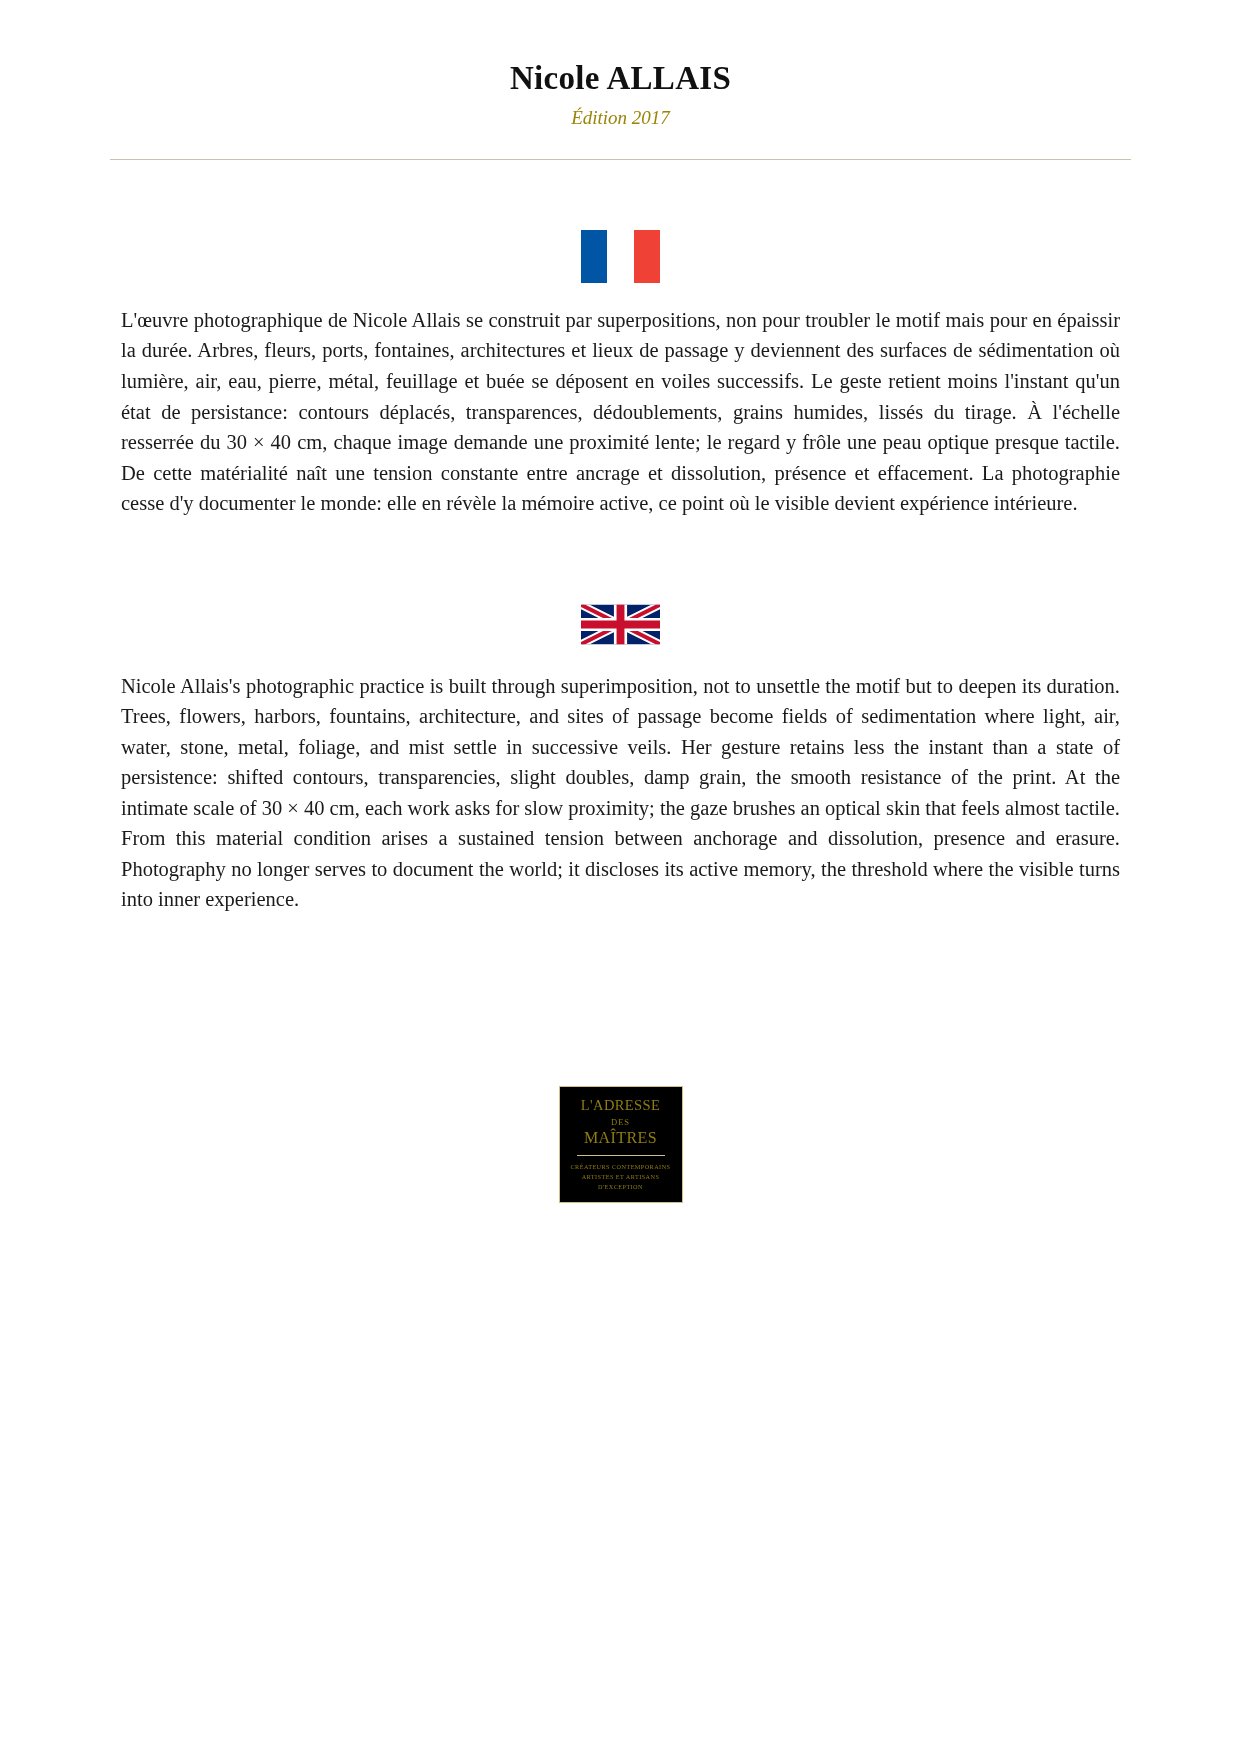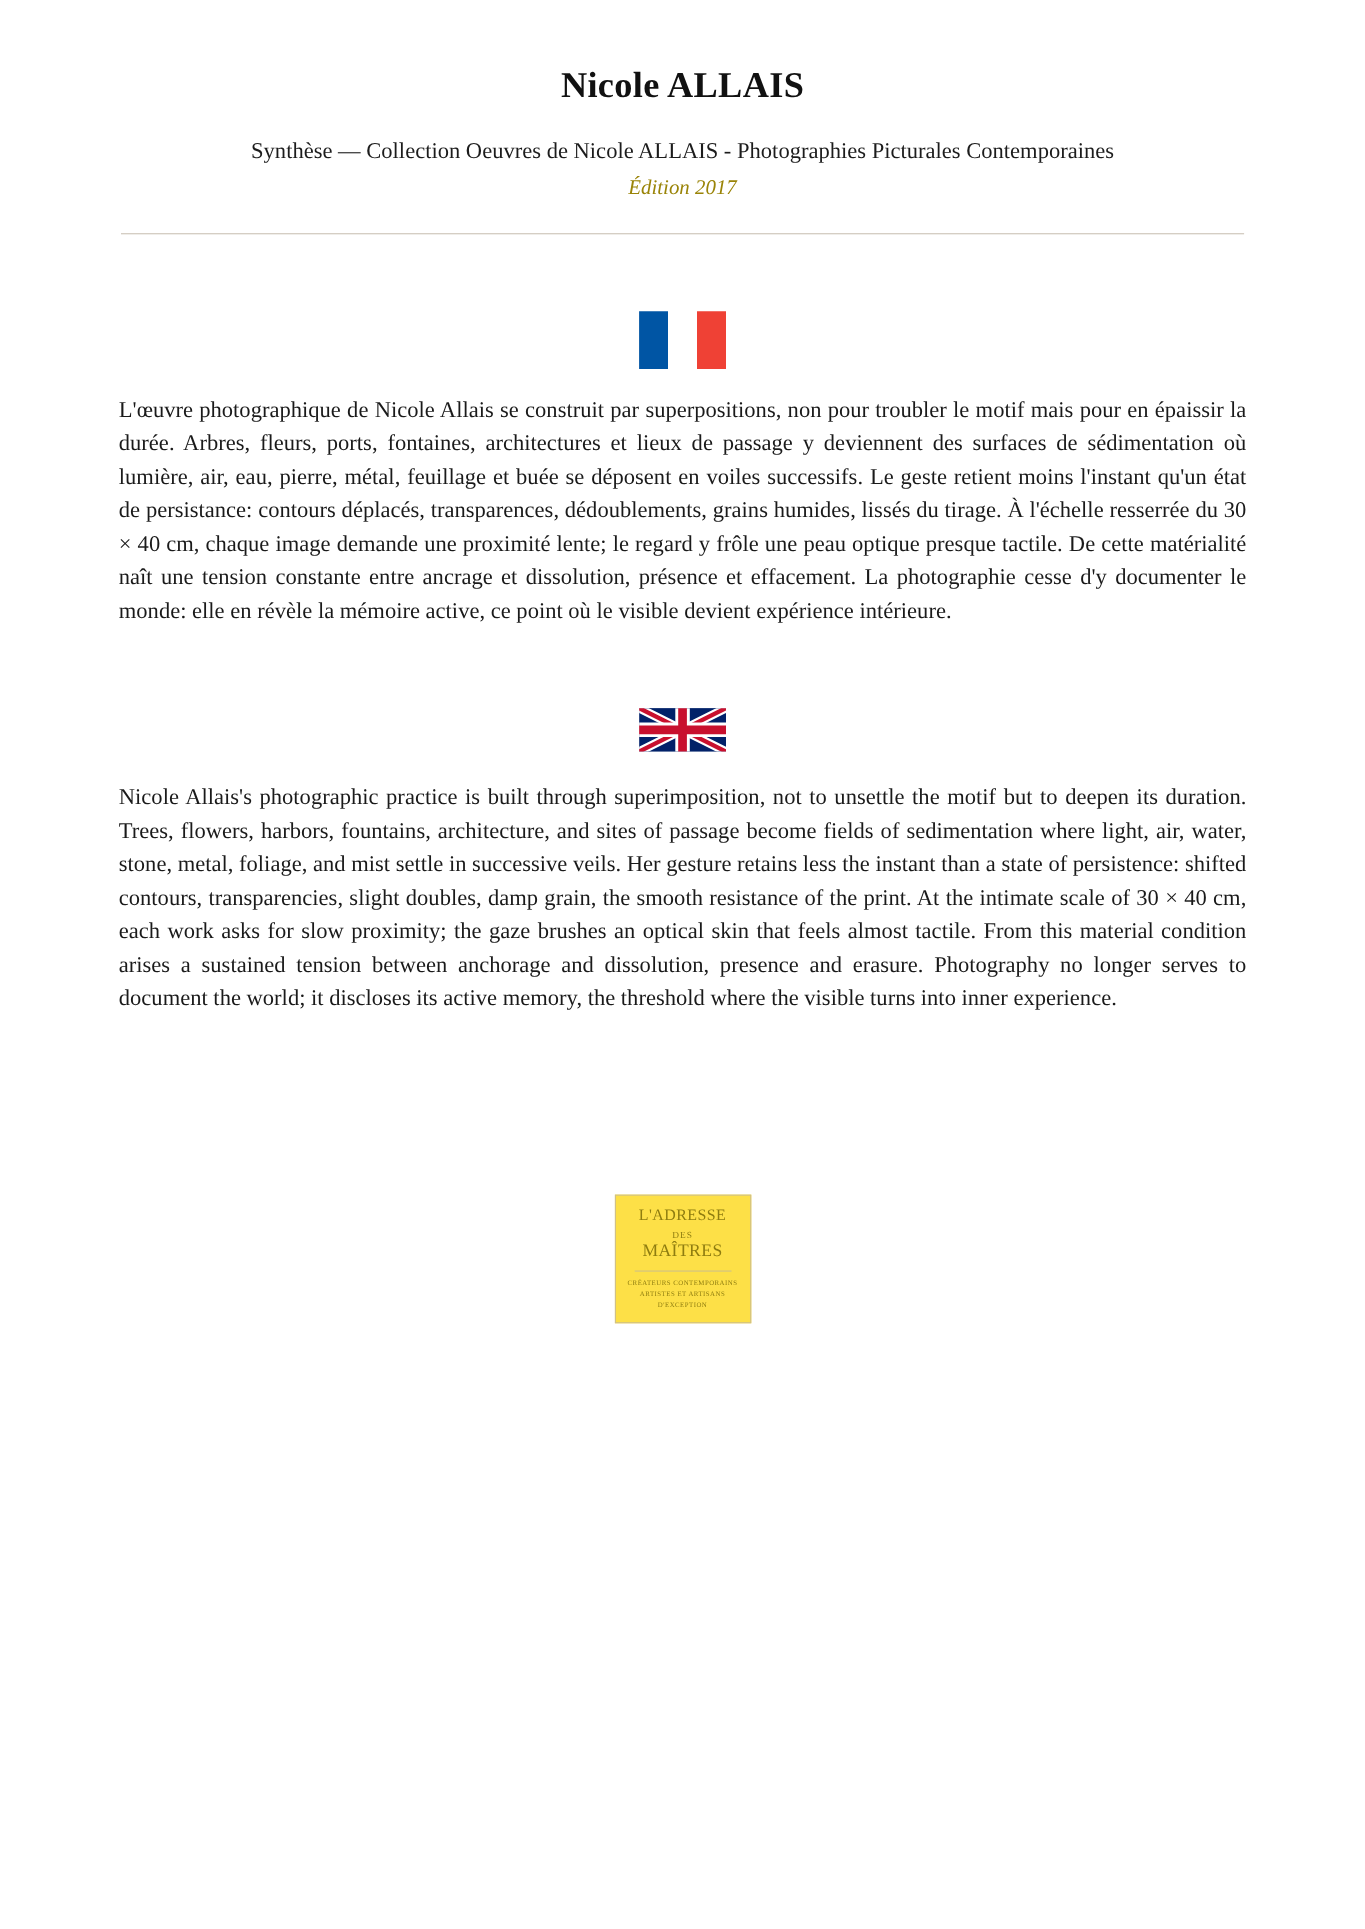--- a/index.html
+++ b/index.html
@@ -62,21 +62,21 @@
   .flag-fr, .flag-uk {
     display: inline-block;
     width: 79px;
     height: 53px;
     vertical-align: middle;
     line-height: 0;
   }
   .flag-fr { margin-top: 70px; }
   .flag-uk { margin-top: 62px; }
   .para {
-    margin: 4px;
+    margin: 17px;
     padding: 0 104px 0 104px;
     font-size: 20.5px;
     line-height: 1.49;
     text-align: justify;
     text-justify: inter-word;
     color: #1a1a1a;
     hyphens: none;
   }
   .para-fr { margin-top: 22px; }
   .para-en { margin-top: 20px; }
@@ -88,21 +88,21 @@
     height: 300px;
     display: flex;
     align-items: flex-start;
     justify-content: center;
     padding-top: 88px;
   }
   .logo-box {
     width: 124px;
     height: 117px;
     border: 1.2px solid #cfc089;
-    background: #fde047;
+    background: #000000;
     text-align: center;
     padding: 11px 6px 8px 6px;
     display: flex;
     flex-direction: column;
     align-items: center;
     justify-content: flex-start;
   }
   .logo-line1 {
     font-size: 14.5px;
     color: #8f7d10;
@@ -137,21 +137,20 @@
     line-height: 1.65;
   }
 </style>
 </head>
 <body>
 
 <div class="page">
 
   <header class="header">
     <h1 class="doc-title">Nicole ALLAIS</h1>
-    <p class="doc-subtitle">Synthèse — Collection Oeuvres de Nicole ALLAIS - Photographies Picturales Contemporaines</p>
     <p class="doc-edition">Édition 2017</p>
   </header>
 
   <hr class="divider">
 
   <section class="section">
     <div class="flag-wrap">
       <span class="flag-fr">
         <svg width="79" height="53" viewBox="0 0 3 2" shape-rendering="crispEdges" aria-hidden="true">
           <rect width="1" height="2" x="0" y="0" fill="#0055a4"></rect>

